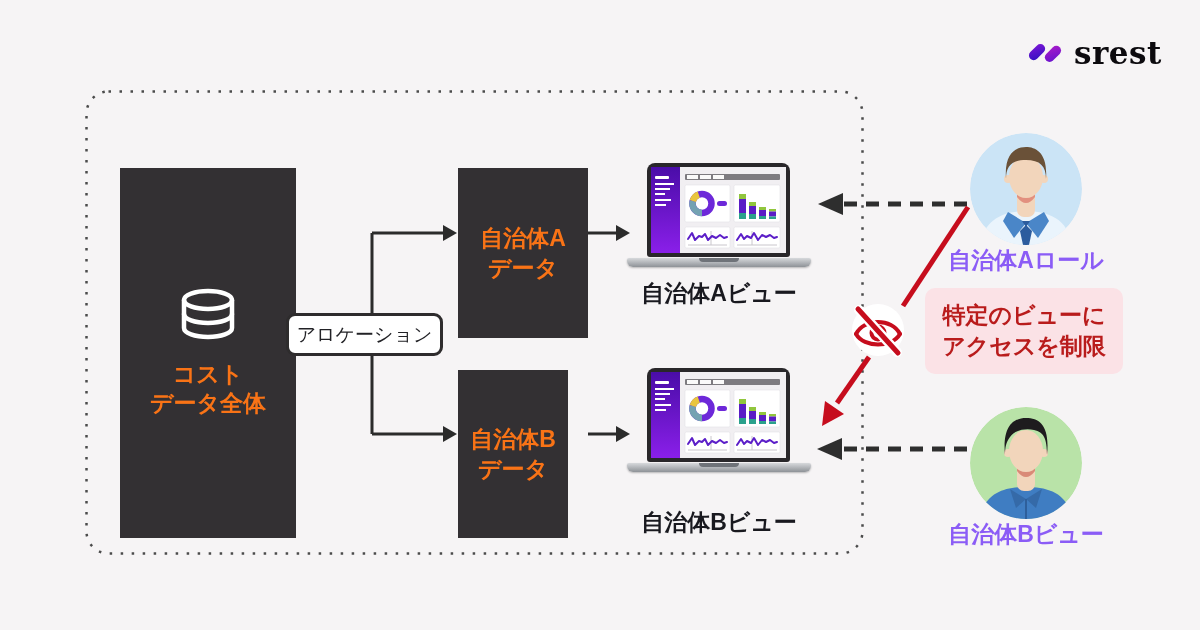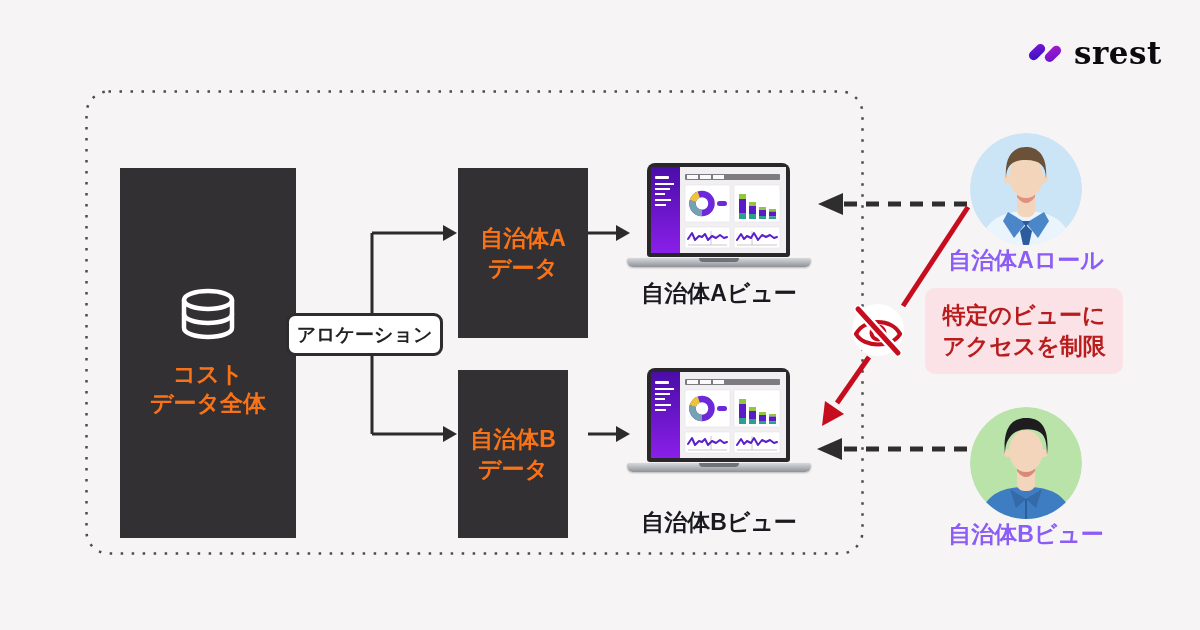--- a/index.html
+++ b/index.html
@@ -21,21 +21,21 @@
   
   .dark-box{background:#333033;color:#f97316;display:flex;flex-direction:column;
     align-items:center;justify-content:center;text-align:center;font-weight:700;z-index:3;margin-top:20px;}
   #cost-box{left:120px;top:148px;width:176px;height:370px;font-size:23px;line-height:29px;}
   #cost-box svg{margin-bottom:16px;}
   #boxA{left:458px;top:148px;width:130px;height:170px;font-size:23px;line-height:30px;}
   #boxB{left:458px;top:350px;width:110px;height:168px;font-size:23px;line-height:30px;}
   
   #allocation-box{left:286px;top:313px;width:157px;height:43px;box-sizing:border-box;
     background:#ffffff;border:3px solid #2e2c2d;border-radius:9px;display:flex;
-    align-items:center;justify-content:center;font-size:19px;font-weight:700;color:#222226;z-index:3;}
+    align-items:center;justify-content:center;font-size:19px;font-weight:400;color:#222226;z-index:3;}
   
   .laptop-screen{background:#29272a;border-radius:8px 8px 3px 3px;padding:4px;
     box-sizing:content-box;z-index:3;line-height:0;}
   .laptop-base{width:184px;height:9px;background:linear-gradient(#d7d9dc,#8e9297);
     border-radius:2px 2px 6px 6px;z-index:3;box-shadow:0 1px 2px rgba(0,0,0,.25);}
   .laptop-notch{width:40px;height:4px;margin:0 auto;background:#6f7379;border-radius:0 0 5px 5px;}
   #laptopA-screen{left:647px;top:163px;}
   #laptopA-base{left:627px;top:258px;}
   #laptopB-screen{left:647px;top:368px;}
   #laptopB-base{left:627px;top:463px;}

